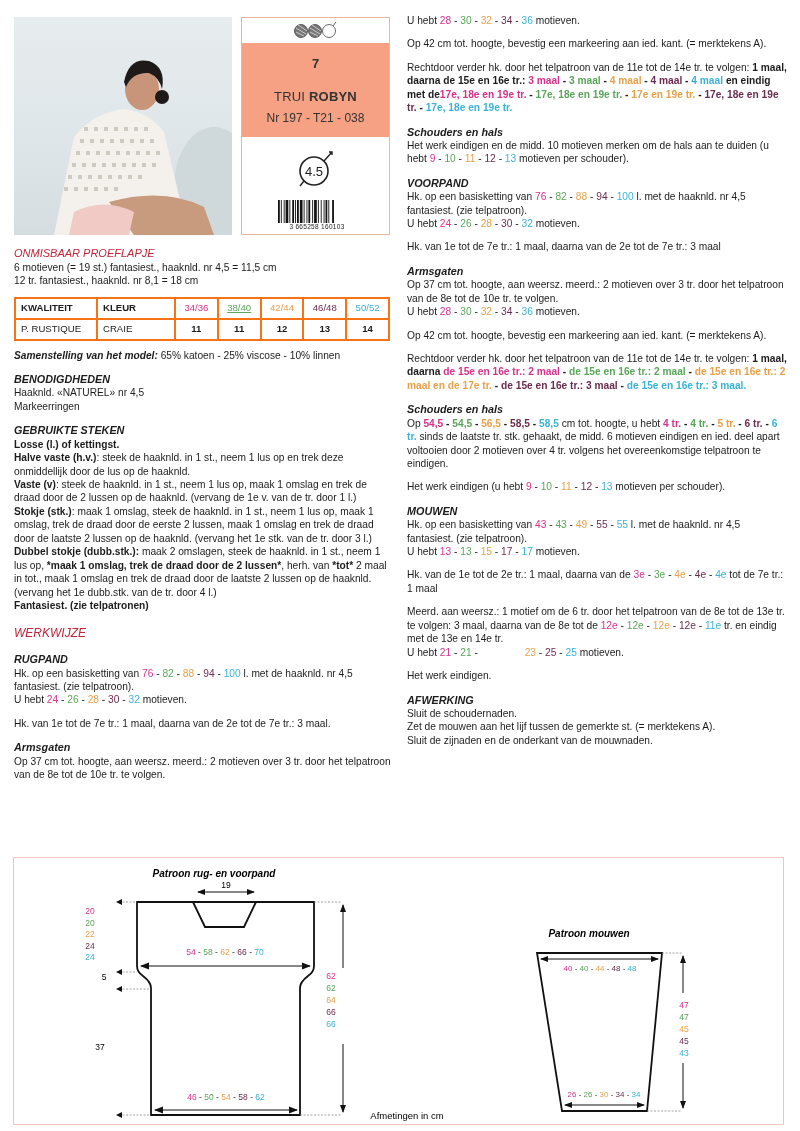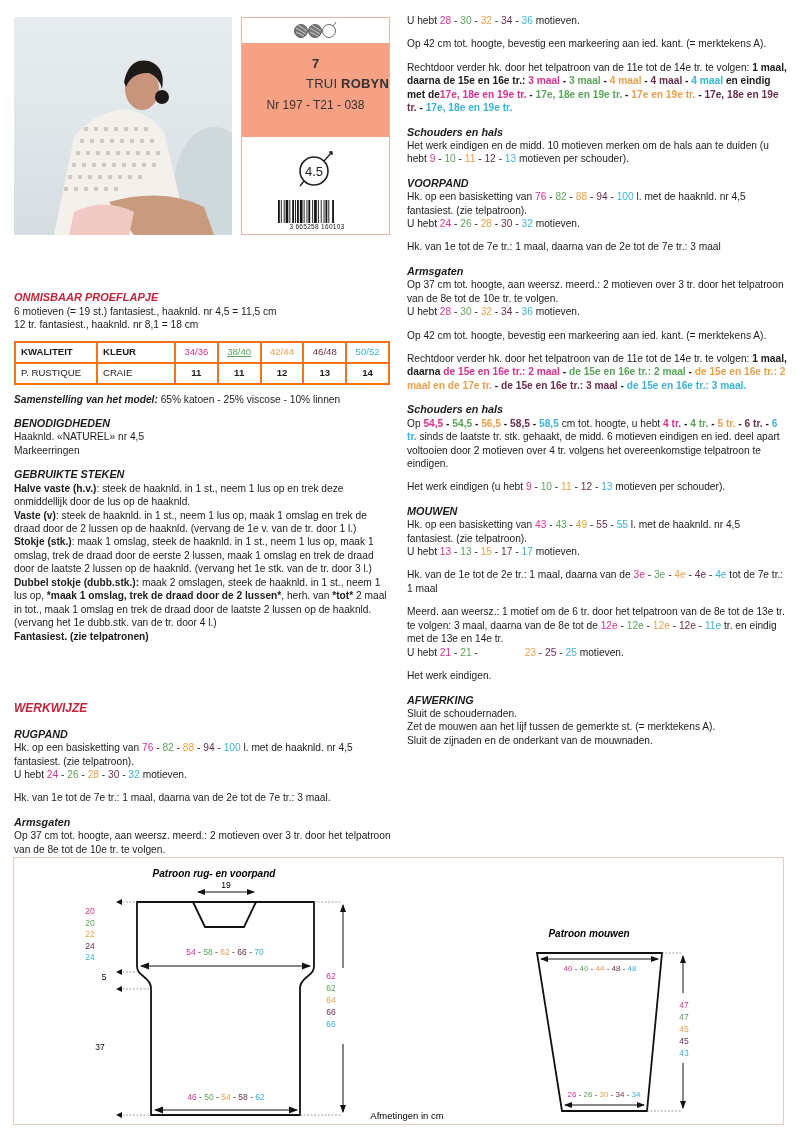--- a/index.html
+++ b/index.html
@@ -1,30 +1,30 @@
 <!DOCTYPE html>
 <html><head>
 <meta charset="utf-8">
 <style>
   * { box-sizing: border-box; margin: 0; padding: 0; }
   html, body { width: 800px; height: 1131px; background: #fff; overflow: hidden; }
   body { font-family: "Liberation Sans", sans-serif; color: #1c1c1c; font-size: 10.2px; line-height: 1.32; position: relative; }
   .c1 { color: #d6338e; } .c2 { color: #5aa55a; text-decoration: underline; } .c3 { color: #e8a04a; margin-left: 44px; } .c4 { color: #6b2d4e; } .c5 { color: #3bb3d8; }
-  .red-head { color: #c0263a; font-weight: bold; font-style: italic; font-size: 11px; margin-top: 44px; }
+  .red-head { color: #c0263a; font-weight: normal; font-style: italic; font-size: 11px; }
   .sec-head { font-weight: bold; font-style: italic; font-size: 10.8px; color: #1c1c1c; }
   .b { font-weight: bold; }
   .bi { font-weight: bold; font-style: italic; }
   p { margin: 0; }
   .gap { height: 10px; }
 
   #photo { position: absolute; left: 14px; top: 17px; width: 218px; height: 218px; background: linear-gradient(180deg,#e7ecee 0%,#dfe6e9 55%,#d5dde0 100%); overflow: hidden; }
   #label-box { position: absolute; left: 241px; top: 17px; width: 149px; height: 218px; border: 1.5px solid #e8b7a4; background: #fff; }
   #label-band { position: absolute; left: 0; top: 25px; width: 100%; height: 94px; background: #f6a183; text-align: center; color: #333; }
   .lb-num { font-size: 13px; font-weight: bold; margin-top: 12px; }
-  .lb-title { font-size: 13px; margin-top: 3px; letter-spacing: 0.2px; text-align: right; }
+  .lb-title { font-size: 13px; margin-top: 16px; letter-spacing: 0.2px; }
   .lb-ref { font-size: 12px; margin-top: 6px; }
   #yarn-icons { position: absolute; top: 3px; left: 0; width: 100%; text-align: center; }
   #hook-icon { position: absolute; left: 52px; top: 130px; }
   #barcode { position: absolute; left: 34px; top: 182px; width: 82px; height: 30px; }
 
   #left-col { position: absolute; left: 14px; top: 246px; width: 377px; }
   #right-col { position: absolute; left: 407px; top: 14px; width: 380px; }
   table.yarn { border-collapse: collapse; width: 376px; margin: 10px 0 8px 0; font-size: 9.6px; }
   table.yarn td { border: 2px solid #f97316; padding: 3px 5px; height: 17px; }
   table.yarn td.num { text-align: center; }
@@ -185,20 +185,21 @@
 
   <p><span class="bi">Samenstelling van het model:</span><span> 65% katoen - 25% viscose - 10% linnen</span></p>
   <div class="gap"></div>
 
   <div class="sec-head">BENODIGDHEDEN</div>
   <p>Haaknld. «NATUREL» nr 4,5</p>
   <p>Markeerringen</p>
   <div class="gap"></div>
 
   <div class="sec-head">GEBRUIKTE STEKEN</div>
+  <p class="b">Losse (l.) of kettingst.</p>
   <p><span class="b">Halve vaste (h.v.)</span><span>: steek de haaknld. in 1 st., neem 1 lus op en trek deze onmiddellijk door de lus op de haaknld.</span></p>
   <p><span class="b">Vaste (v)</span><span>: steek de haaknld. in 1 st., neem 1 lus op, maak 1 omslag en trek de draad door de 2 lussen op de haaknld. (vervang de 1e v. van de tr. door 1 l.)</span></p>
   <p><span class="b">Stokje (stk.)</span><span>: maak 1 omslag, steek de haaknld. in 1 st., neem 1 lus op, maak 1 omslag, trek de draad door de eerste 2 lussen, maak 1 omslag en trek de draad door de laatste 2 lussen op de haaknld. (vervang het 1e stk. van de tr. door 3 l.)</span></p>
   <p><span class="b">Dubbel stokje (dubb.stk.):</span><span> maak 2 omslagen, steek de haaknld. in 1 st., neem 1 lus op, </span><span class="b">*maak 1 omslag, trek de draad door de 2 lussen*</span><span>, herh. van </span><span class="b">*tot*</span><span> 2 maal in tot., maak 1 omslag en trek de draad door de laatste 2 lussen op de haaknld. (vervang het 1e dubb.stk. van de tr. door 4 l.)</span></p>
   <p class="b">Fantasiest. (zie telpatronen)</p>
   <div class="gap" style="height:14px"></div>
 
   <div class="red-head" style="font-size:12px">WERKWIJZE</div>
   <div class="gap"></div>
   <div class="sec-head">RUGPAND</div>

